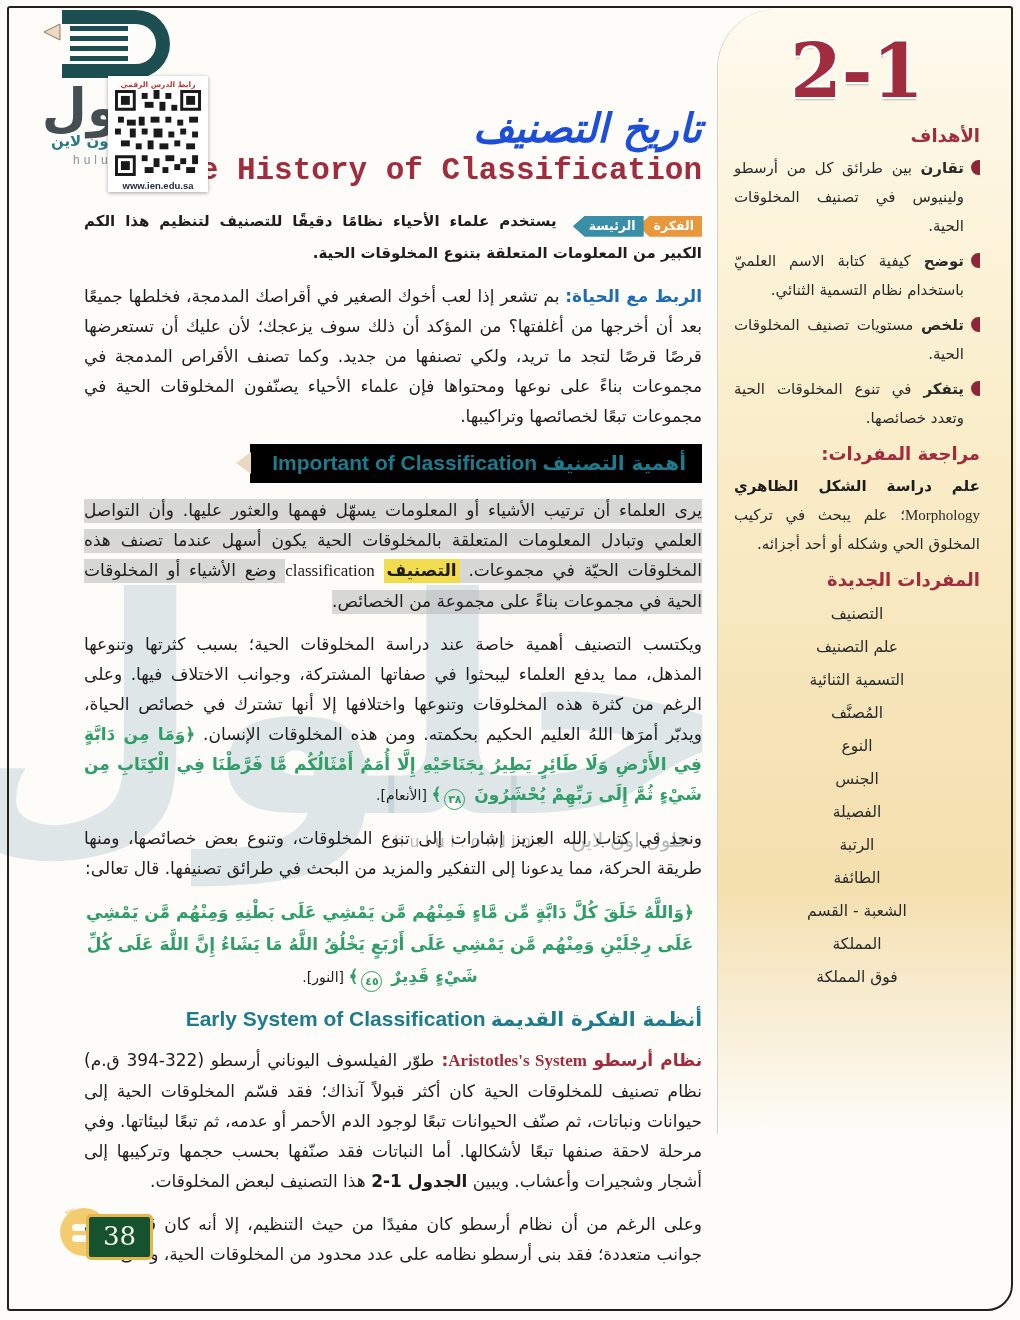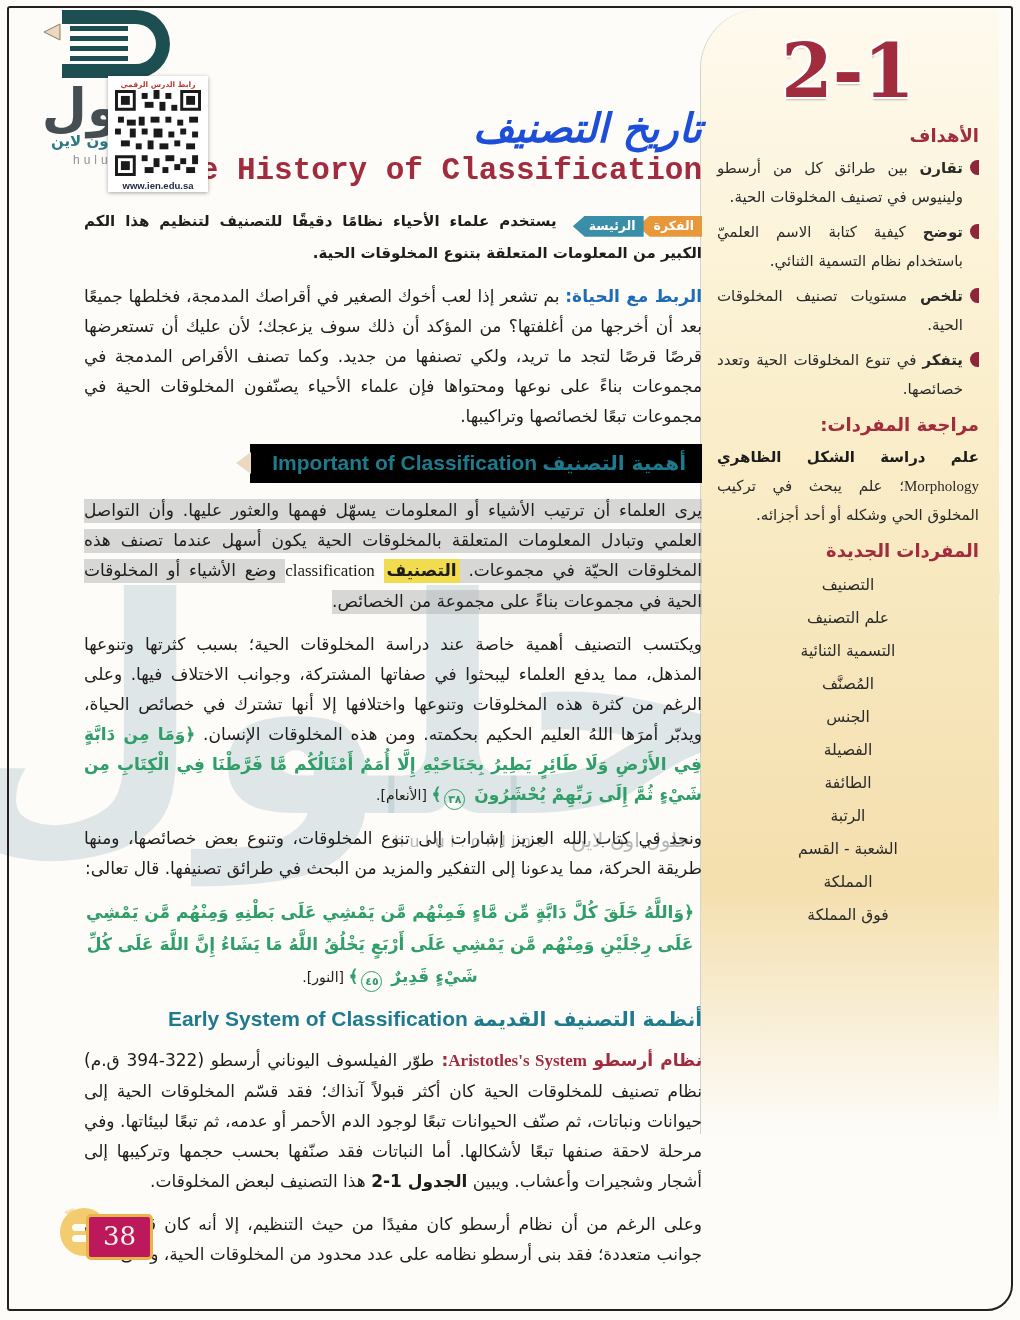--- a/index.html
+++ b/index.html
@@ -8,25 +8,25 @@
     position:relative; width:1020px; height:1320px; margin:0 auto;
     background:#fdfcf9; overflow:hidden; direction:rtl;
   }
   .frame{
     position:absolute; top:6px; left:7px; right:7px; bottom:9px;
     border:2.5px solid #23211e; border-radius:3px 3px 26px 3px;
     pointer-events:none; z-index:4;
   }
   
   .sidebar{
-    position:absolute; top:9px; right:21px; width:298px; height:1125px;
+    position:absolute; top:9px; right:4px; width:298px; height:1125px;
     background:linear-gradient(180deg,#fefaee 0%,#faeecb 35%,#f4dfae 78%,rgba(244,223,174,0) 100%);
     border-top-left-radius:60px; z-index:1;
     box-shadow:-1px 0 0 rgba(90,85,70,.25);
-    padding:18px 20px 0 16px;
+    padding:18px 36px 0 16px;
   }
   .secnum{
     text-align:center; font-family:"DejaVu Serif", serif; font-weight:bold;
     font-size:74px; line-height:1.05; color:#a02c3e; direction:ltr;
     text-shadow:-2px -2px 0 #fff, 2px -2px 0 #fff, -2px 2px 0 #fff, 2px 2px 0 #fff, 0 3px 2px rgba(0,0,0,.25);
     margin:6px 0 14px 0;
   }
   .sb-title{ color:#a02c3e; font-size:18px; font-weight:bold; margin:10px 0 8px; }
   .objectives{ list-style:none; }
   .objectives li{
@@ -79,21 +79,21 @@
     display:inline-block; direction:rtl; width:21px; height:21px; line-height:19px; text-align:center;
     border:1.5px solid #2f9e68; border-radius:50%; color:#2f9e68; font-size:11px; font-weight:bold;
     vertical-align:-3px; margin:0 3px;
   }
   .verse-block{ text-align:center; font-size:17px; line-height:32px; margin:2px 6px 14px 0; }
   .verse-ref{ color:#1e1d1b; font-size:14px; }
   .maroon-label{ color:#a02c3e; font-weight:bold; }
   
   .pagenum{
     position:absolute; left:86px; bottom:60px; z-index:5;
-    background:#be185d; border:3px solid #e8b54a; border-radius:5px;
+    background:#14532d; border:3px solid #e8b54a; border-radius:5px;
     color:#f6f2e8; font-family:"DejaVu Serif", serif; font-size:26px;
     padding:4px 14px 6px; direction:ltr;
   }
   
   .brand{ position:absolute; top:4px; right:830px; left:18px; z-index:3; }
   .qr-card{
     position:absolute; top:76px; left:108px; width:100px; z-index:3;
     background:#fff; box-shadow:0 1px 4px rgba(0,0,0,.35); padding:4px 5px 1px; text-align:center;
   }
   .qr-label{ color:#c03a30; font-size:7.5px; font-weight:bold; line-height:10px; }
@@ -196,24 +196,25 @@
     <h3 class="sb-title">مراجعة المفردات:</h3>
     <p class="vocab-review">
       <b>علم دراسة الشكل الظاهري </b><span class="latin">Morphology</span><span>؛ علم يبحث في تركيب المخلوق الحي وشكله أو أحد أجزائه.</span>
     </p>
     <h3 class="sb-title">المفردات الجديدة</h3>
     <ul class="vocab-list">
       <li>التصنيف</li>
       <li>علم التصنيف</li>
       <li>التسمية الثنائية</li>
       <li>المُصنَّف</li>
+      <li>النوع</li>
       <li>الجنس</li>
       <li>الفصيلة</li>
+      <li>الرتبة</li>
       <li>الطائفة</li>
-      <li>الرتبة</li>
       <li>الشعبة - القسم</li>
       <li>المملكة</li>
       <li>فوق المملكة</li>
     </ul>
   </aside>
 
   <div class="content">
     <h1 class="title-ar">تاريخ التصنيف</h1>
     <h2 class="title-en">The History of Classification</h2>
 
@@ -243,21 +244,21 @@
       <span>ويكتسب التصنيف أهمية خاصة عند دراسة المخلوقات الحية؛ بسبب كثرتها وتنوعها المذهل، مما يدفع العلماء ليبحثوا في صفاتها المشتركة، وجوانب الاختلاف فيها. وعلى الرغم من كثرة هذه المخلوقات وتنوعها واختلافها إلا أنها تشترك في خصائص الحياة، ويدبّر أمرَها اللهُ العليم الحكيم بحكمته. ومن هذه المخلوقات الإنسان. </span><span class="verse">﴿وَمَا مِن دَابَّةٍ فِي الأَرْضِ وَلَا طَائِرٍ يَطِيرُ بِجَنَاحَيْهِ إِلَّا أُمَمٌ أَمْثَالُكُم مَّا فَرَّطْنَا فِي الْكِتَابِ مِن شَيْءٍ ثُمَّ إِلَى رَبِّهِمْ يُحْشَرُونَ </span><span class="ayah-num">٣٨</span><span class="verse">﴾</span><span class="verse-ref"> [الأنعام].</span>
     </p>
 
     <p class="para">ونجد في كتاب الله العزيز إشارات إلى تنوع المخلوقات، وتنوع بعض خصائصها، ومنها طريقة الحركة، مما يدعونا إلى التفكير والمزيد من البحث في طرائق تصنيفها. قال تعالى:</p>
 
     <div class="verse-block">
       <span class="verse">﴿وَاللَّهُ خَلَقَ كُلَّ دَابَّةٍ مِّن مَّاءٍ فَمِنْهُم مَّن يَمْشِي عَلَى بَطْنِهِ وَمِنْهُم مَّن يَمْشِي عَلَى رِجْلَيْنِ وَمِنْهُم مَّن يَمْشِي عَلَى أَرْبَعٍ يَخْلُقُ اللَّهُ مَا يَشَاءُ إِنَّ اللَّهَ عَلَى كُلِّ شَيْءٍ قَدِيرٌ </span><span class="ayah-num">٤٥</span><span class="verse">﴾</span><span class="verse-ref"> [النور].</span>
     </div>
 
     <div class="heading2">
-      <span class="h-ar">أنظمة التصنيف القديمة</span>
+      <span class="h-ar">أنظمة الفكرة القديمة</span>
       <span class="h-en">Early System of Classification</span>
     </div>
 
     <p class="para">
       <span class="maroon-label">نظام أرسطو</span> <span class="maroon-label latin">Aristotles's System</span><span class="maroon-label">: </span><span>طوّر الفيلسوف اليوناني أرسطو (322-394 ق.م) نظام تصنيف للمخلوقات الحية كان أكثر قبولاً آنذاك؛ فقد قسّم المخلوقات الحية إلى حيوانات ونباتات، ثم صنّف الحيوانات تبعًا لوجود الدم الأحمر أو عدمه، ثم تبعًا لبيئاتها. وفي مرحلة لاحقة صنفها تبعًا لأشكالها. أما النباتات فقد صنّفها بحسب حجمها وتركيبها إلى أشجار وشجيرات وأعشاب. ويبين </span><b>الجدول 1-2</b><span> هذا التصنيف لبعض المخلوقات.</span>
     </p>
 
     <p class="para">وعلى الرغم من أن نظام أرسطو كان مفيدًا من حيث التنظيم، إلا أنه كان قاصرًا في جوانب متعددة؛ فقد بنى أرسطو نظامه على عدد محدود من المخلوقات الحية، وعلى</p>
   </div>
 

